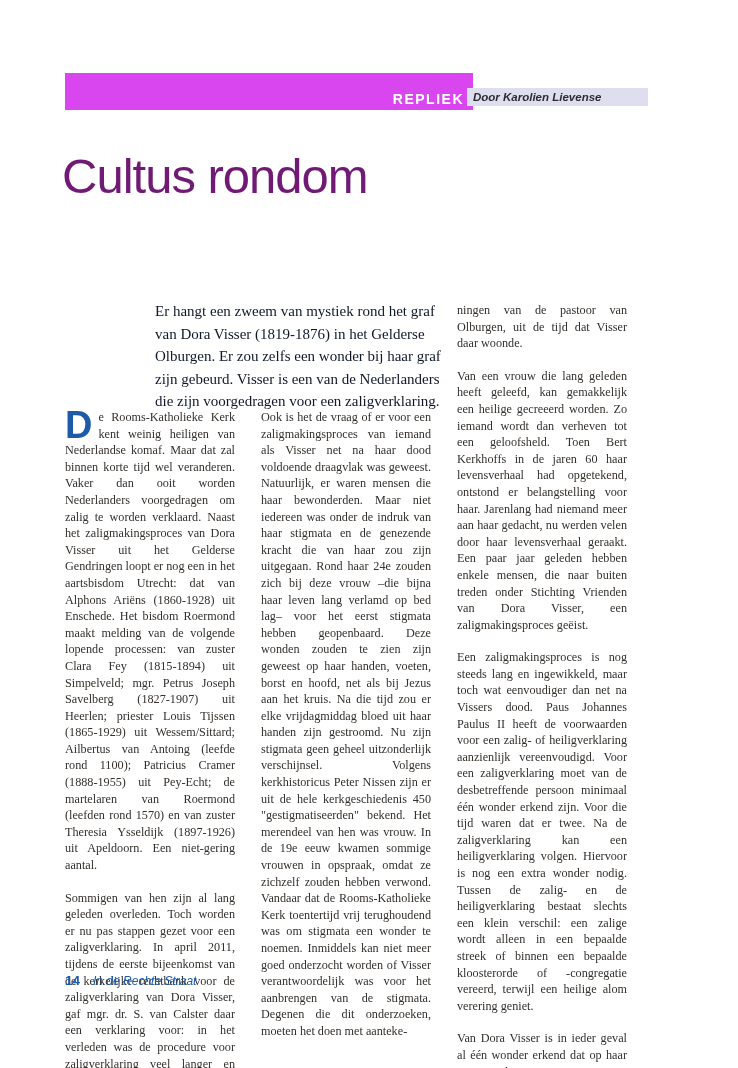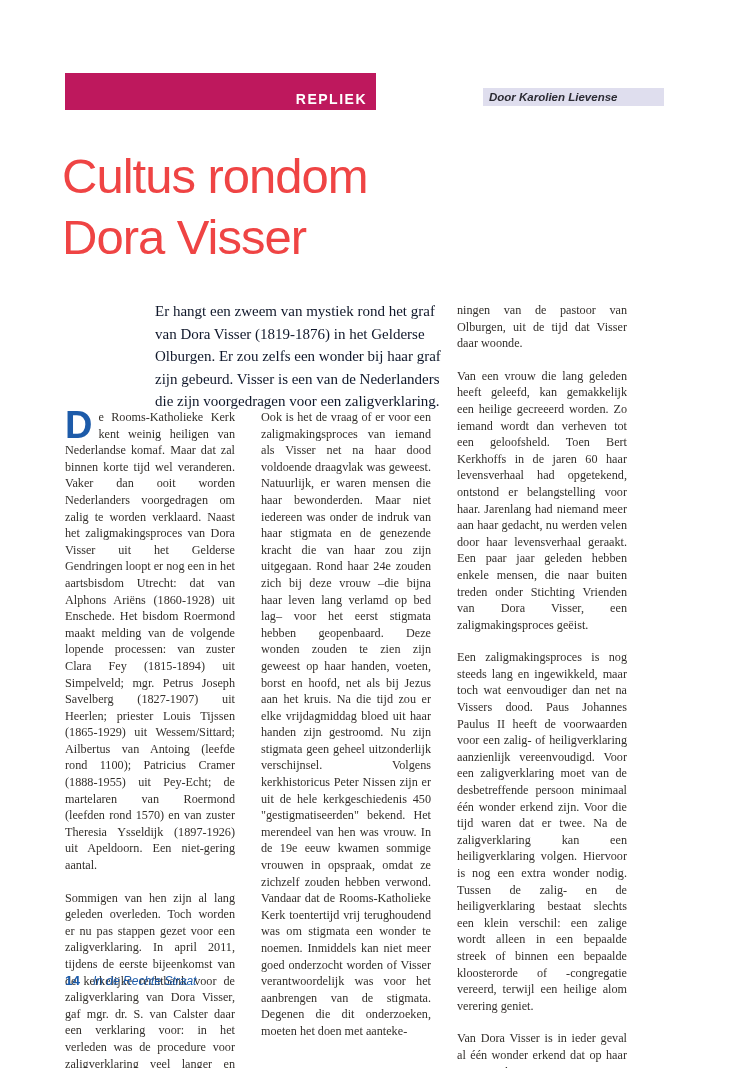--- a/index.html
+++ b/index.html
@@ -5,52 +5,53 @@
   html,body{margin:0;padding:0;background:#888;}
   .page{
     position:relative;
     width:738px;height:1068px;
     background:#ffffff;
     font-family:"Liberation Serif","DejaVu Serif",serif;
     overflow:hidden;
   }
   
   .section-bar{
-    position:absolute;left:65px;top:73px;width:311px;height:37px;
-    background:#be185d;
+    position:absolute;left:65px;top:73px;width:408px;height:37px;
+    background:#d946ef;
   }
   .section-label{
     position:absolute;right:9px;bottom:1px;
     font-family:"Liberation Sans","DejaVu Sans",sans-serif;
     font-variant:small-caps;
     font-weight:bold;
     font-size:20px;
     letter-spacing:1.5px;
     color:#ffffff;
     text-transform:lowercase;
   }
   .byline-bar{
-    position:absolute;left:483px;top:88px;width:181px;height:18px;
+    position:absolute;left:467px;top:88px;width:181px;height:18px;
     background:#dfdeee;
     display:flex;align-items:center;
   }
   .byline{
     font-family:"Liberation Sans","DejaVu Sans",sans-serif;
     font-style:italic;font-weight:bold;
     font-size:11.5px;color:#2b2b33;
     padding-left:6px;
   }
   
   .title{
     position:absolute;left:62px;top:146px;
     font-family:"Liberation Sans","DejaVu Sans",sans-serif;
     font-size:49px;line-height:61px;
     font-weight:500;
     letter-spacing:-1px;
-    color:#ef4444;
+    color:#701a75;
+    text-align:right;
   }
   
   .intro{
     position:absolute;left:155px;top:300px;width:295px;
     font-size:15px;line-height:22.5px;
     color:#0f172a;
     text-align:left;
   }
   
   .columns{
@@ -91,21 +92,20 @@
   <div class="section-bar">
     <span class="section-label">Repliek</span>
   </div>
 
   <div class="byline-bar">
     <span class="byline">Door Karolien Lievense</span>
   </div>
 
   <div class="title">
     <div>Cultus rondom</div>
-    <div>Dora Visser</div>
   </div>
 
   <div class="intro">Er hangt een zweem van mystiek rond het graf van Dora Visser (1819-1876) in het Gelderse Olburgen. Er zou zelfs een wonder bij haar graf zijn gebeurd. Visser is een van de Nederlanders die zijn voorgedragen voor een zaligverklaring.</div>
 
   <div class="columns">
 
     <div class="col offset">
       <p><span class="dropcap">D</span><span>e Rooms-Katholieke Kerk kent weinig heiligen van Nederlandse komaf. Maar dat zal binnen korte tijd wel veranderen. Vaker dan ooit worden Nederlanders voorgedragen om zalig te worden verklaard. Naast het zaligmakingsproces van Dora Visser uit het Gelderse Gendringen loopt er nog een in het aartsbisdom Utrecht: dat van Alphons Ariëns (1860-1928) uit Enschede. Het bisdom Roermond maakt melding van de volgende lopende processen: van zuster Clara Fey (1815-1894) uit Simpelveld; mgr. Petrus Joseph Savelberg (1827-1907) uit Heerlen; priester Louis Tijssen (1865-1929) uit Wessem/Sittard; Ailbertus van Antoing (leefde rond 1100); Patricius Cramer (1888-1955) uit Pey-Echt; de martelaren van Roermond (leefden rond 1570) en van zuster Theresia Ysseldijk (1897-1926) uit Apeldoorn. Een niet-gering aantal.</span></p>
       <p>Sommigen van hen zijn al lang geleden overleden. Toch worden er nu pas stappen gezet voor een zaligverklaring. In april 2011, tijdens de eerste bijeenkomst van de kerkelijke rechtbank voor de zaligverklaring van Dora Visser, gaf mgr. dr. S. van Calster daar een verklaring voor: in het verleden was de procedure voor zaligverklaring veel langer en complexer. Daarnaast ontbraken volgens hem eerder de deskundigheid en de financiën. Vandaar dat het proces voor de zaligverkla-</p>
     </div>

